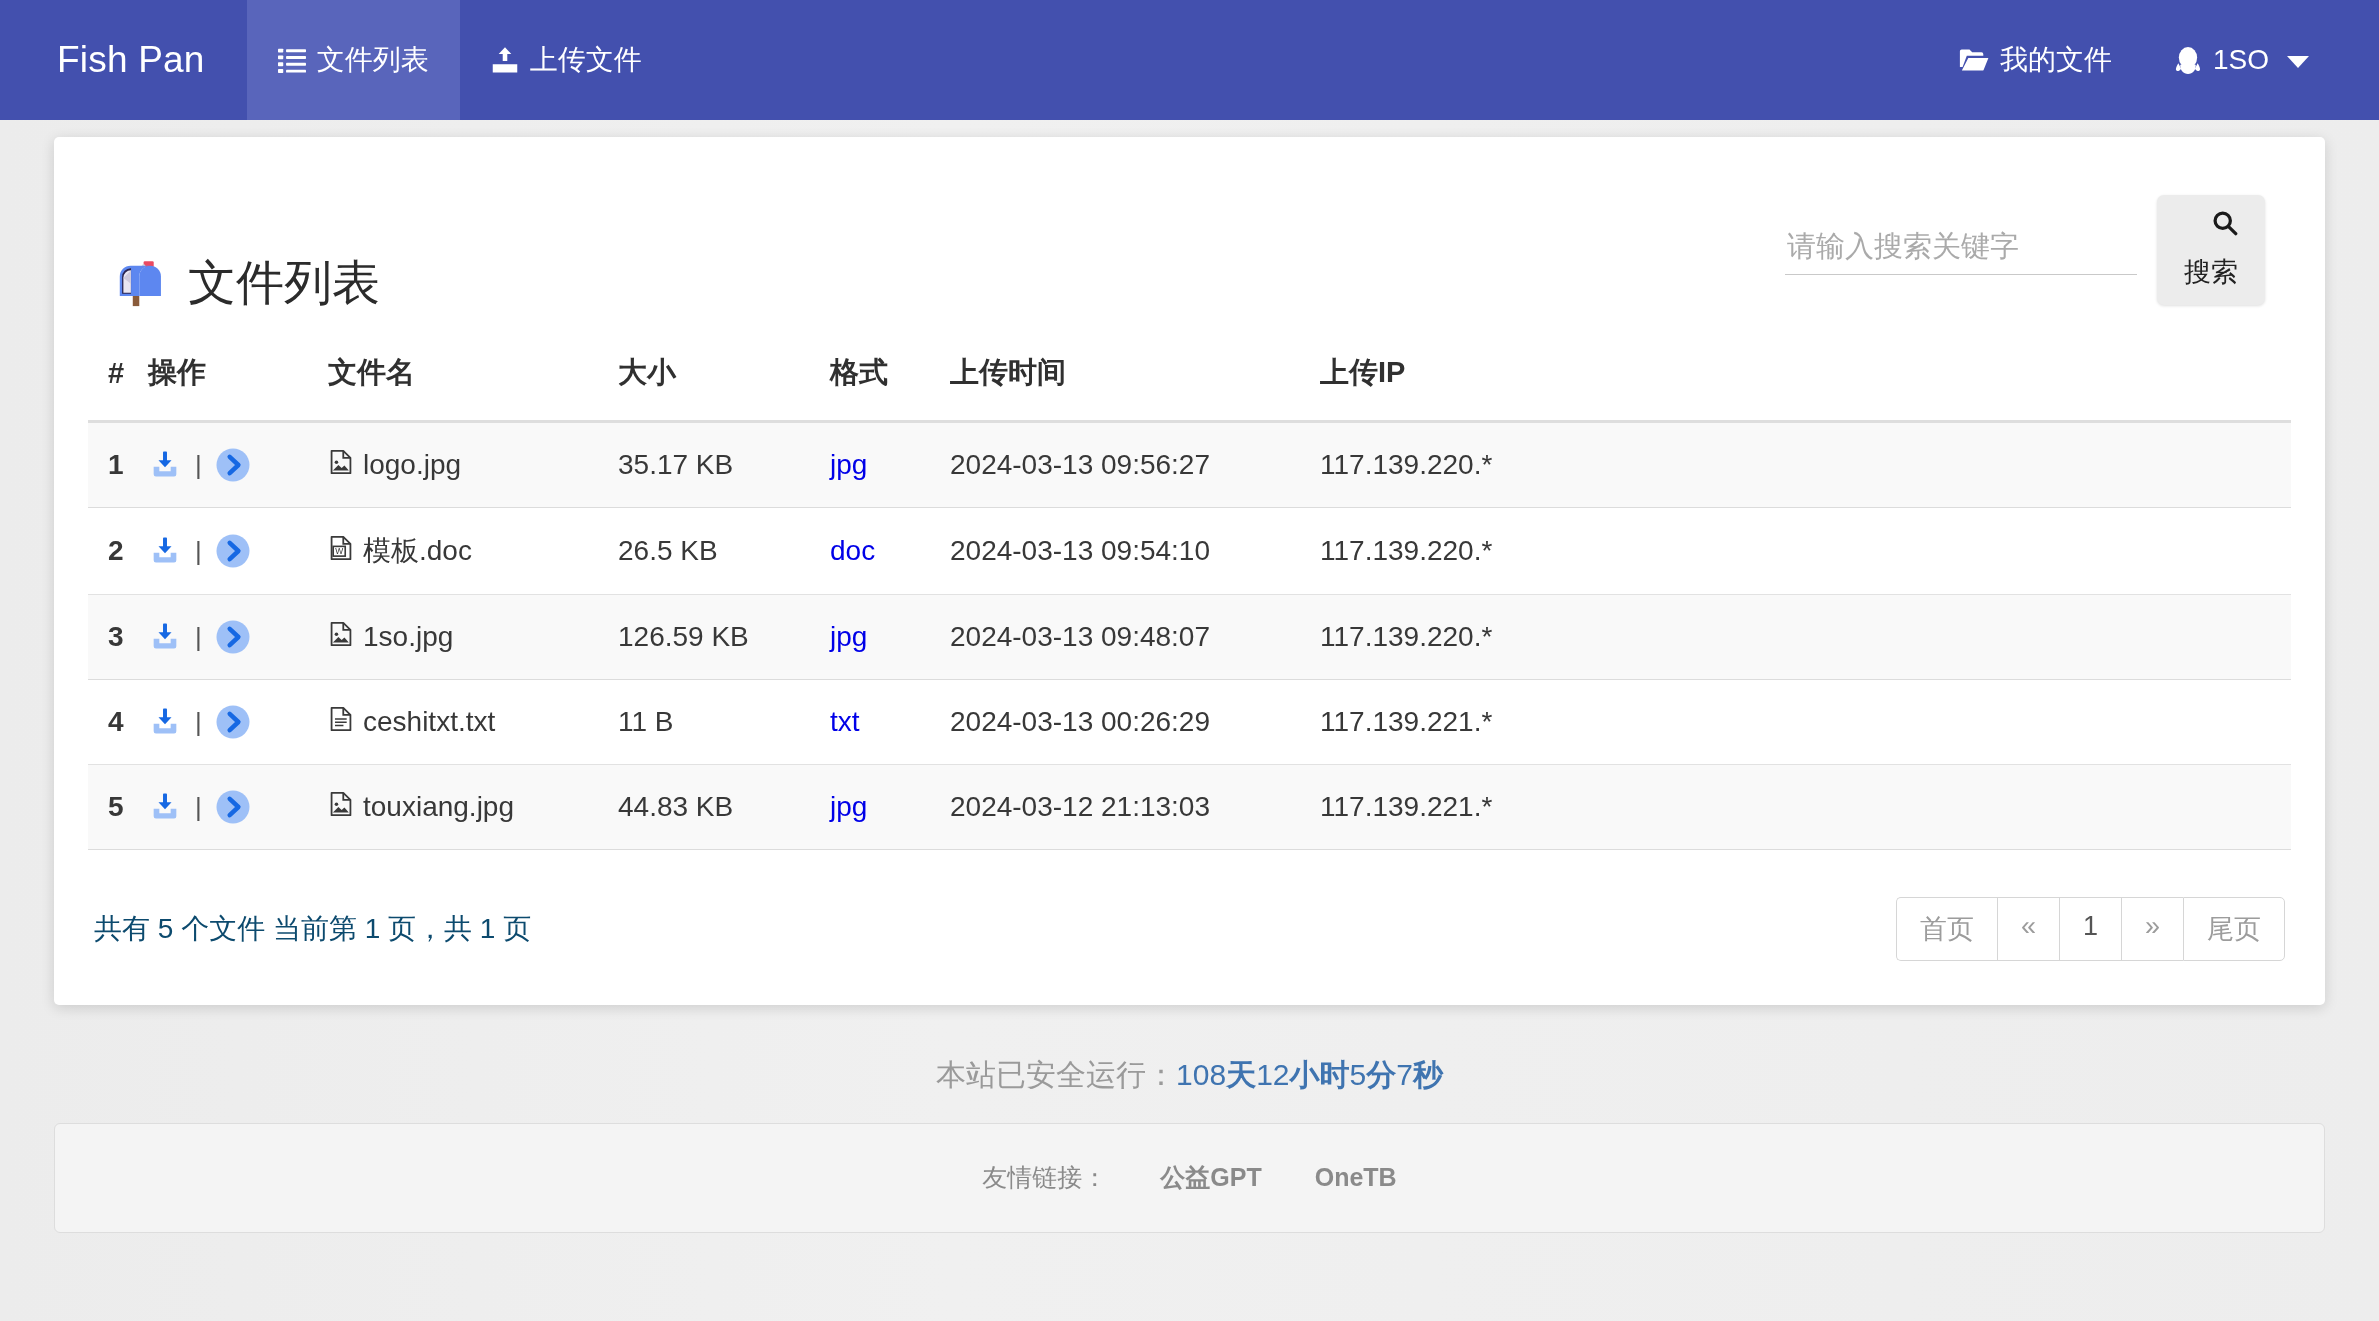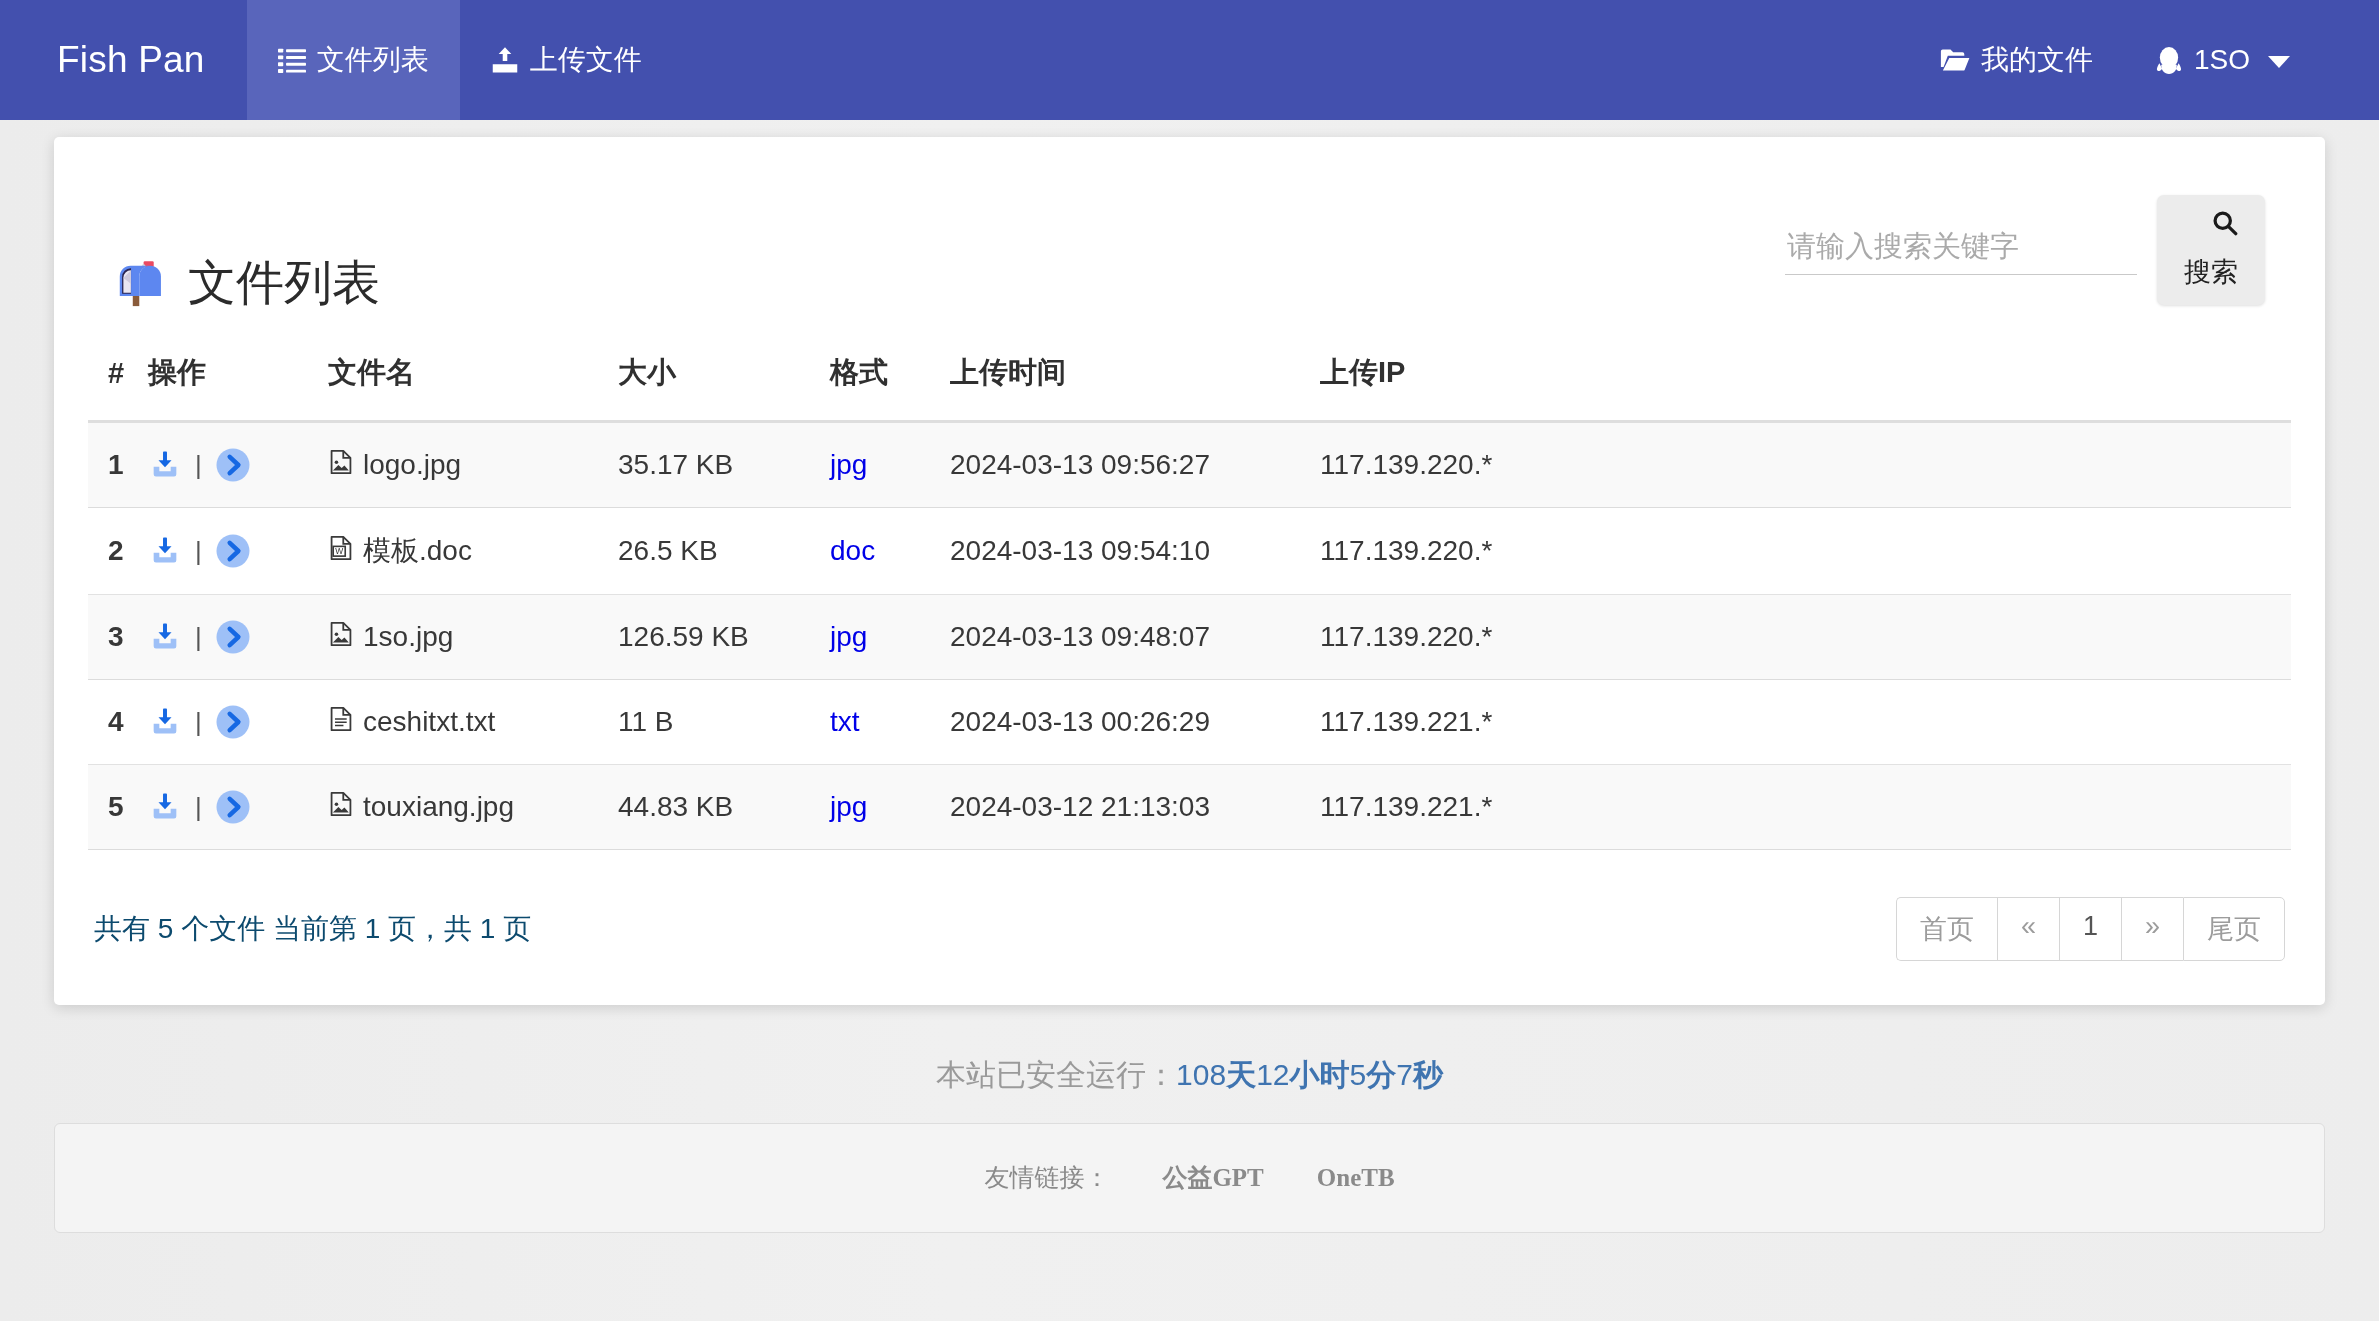--- a/index.html
+++ b/index.html
@@ -16,21 +16,21 @@
 
   
   .navbar {
     height: 120px;
     background: #4350ae;
     display: flex;
     align-items: stretch;
     width: 100%;
   }
   .nav-left { display: flex; align-items: stretch; }
-  .nav-right { display: flex; align-items: stretch; margin-left: auto; padding-right: 58px; }
+  .nav-right { display: flex; align-items: stretch; margin-left: auto; padding-right: 39px; }
   .brand {
     display: flex; align-items: center;
     color: #ffffff;
     font-size: 37px;
     padding: 0 42px 0 57px;
     letter-spacing: 0.2px;
     white-space: nowrap;
   }
   .nav-item {
     display: flex; align-items: center; gap: 11px;
@@ -188,21 +188,21 @@
     background: #f4f4f4;
     height: 110px;
     display: flex; align-items: center; justify-content: center;
     gap: 53px;
   }
   .links-box .lbl {
     font-family: "Liberation Serif", "DejaVu Serif", serif;
     font-size: 25px; color: #8a8a8a;
   }
   .links-box .lnk {
-    font-family: Liberation Serif, serif;
+    font-family: Liberation Sans, sans-serif;
     font-size: 25px; color: #8a8a8a; font-weight: bold;
     text-decoration: none; cursor: pointer;
   }
 </style>
 </head>
 <body>
 
 <div class="navbar">
   <div class="nav-left">
     <div class="brand">

